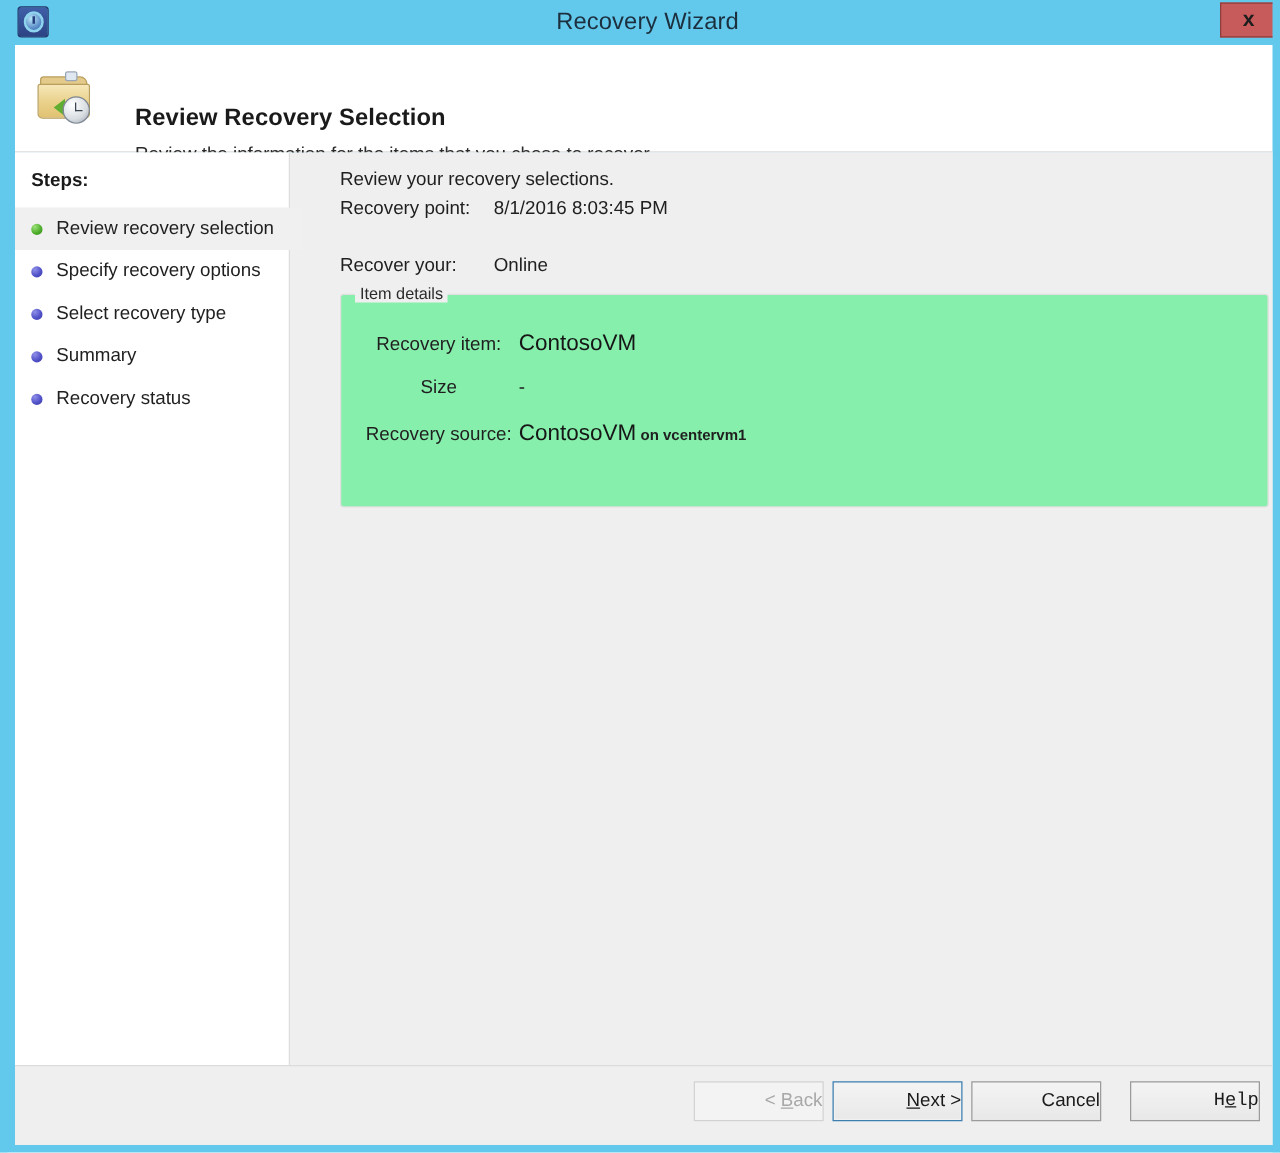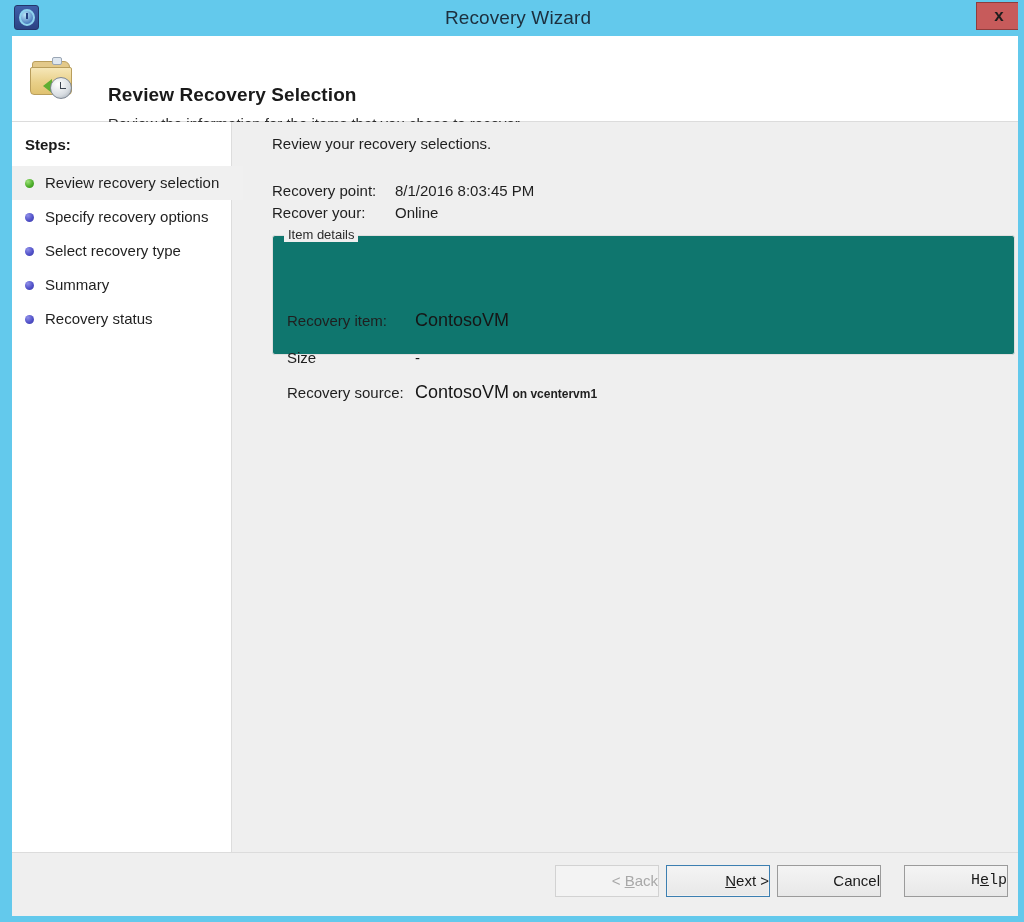--- a/index.html
+++ b/index.html
@@ -246,50 +246,51 @@
   }
   .kv-row {
     position: absolute;
     left: 27px;
     font-size: 15px;
     color: #1f1f1f;
     white-space: nowrap;
   }
   .kv-row .k { display: inline-block; width: 123px; }
   .kv-row .v { display: inline-block; }
-  .kv-point { top: 60px; }
+  .kv-point { top: 36px; }
   .kv-from  { top: 82px; }
 
   
   .groupbox {
     position: absolute;
     left: 27px; top: 113px;
     width: 743px;
-    height: 120px;
+    height: 171px;
     border: 1px solid #dfdfdf;
     border-radius: 3px;
-    background: #0f766e;
-    box-sizing: border-box;
+    background: #86efac;
+    box-sizing: border-box;
+    text-align: center;
   }
   .groupbox-label {
     position: absolute;
     left: 11px; top: -9px;
     padding: 0 4px;
     background: #efefef;
     font-size: 13px;
     color: #2b2b2b;
   }
   .gb-row {
     position: absolute;
     left: 14px;
     font-size: 15px;
     color: #1f1f1f;
     white-space: nowrap;
   }
-  .gb-row .k { display: inline-block; width: 128px; vertical-align: baseline; margin-top: 48px; }
+  .gb-row .k { display: inline-block; width: 128px; vertical-align: baseline; }
   .gb-row .v { font-size: 18px; color: #161616; margin-top: 22px; }
   .gb-row .v-small { font-size: 12px; color: #1f1f1f; font-weight: bold; }
   .gb-item   { top: 28px; }
   .gb-size   { top: 65px; }
   .gb-source { top: 100px; }
   .gb-size .v { font-size: 15px; }
 
   
   .footer {
     position: absolute;

